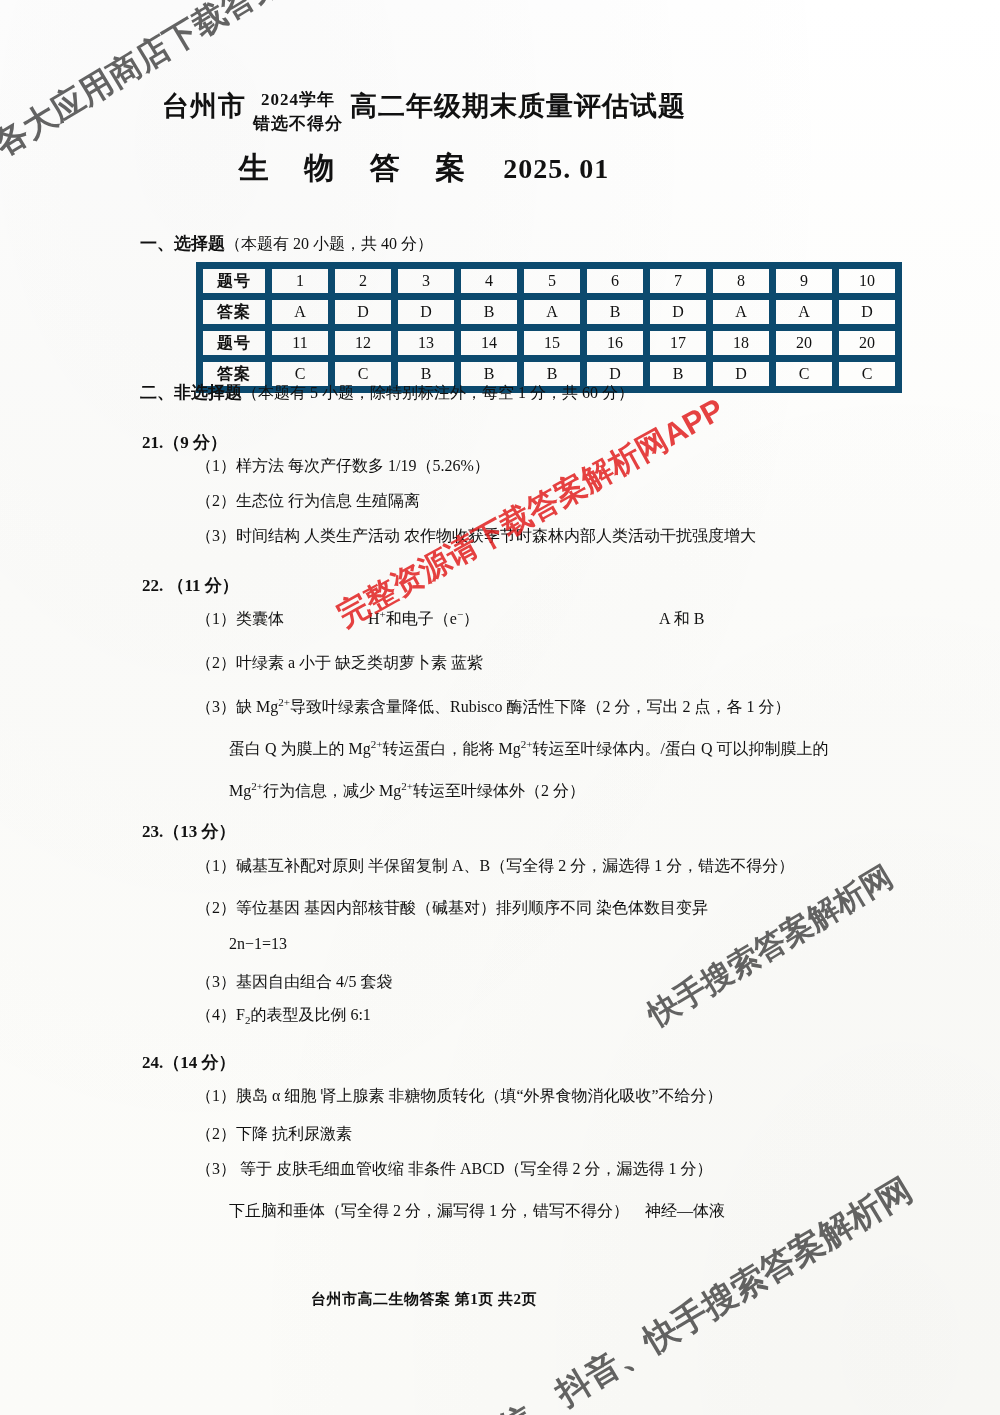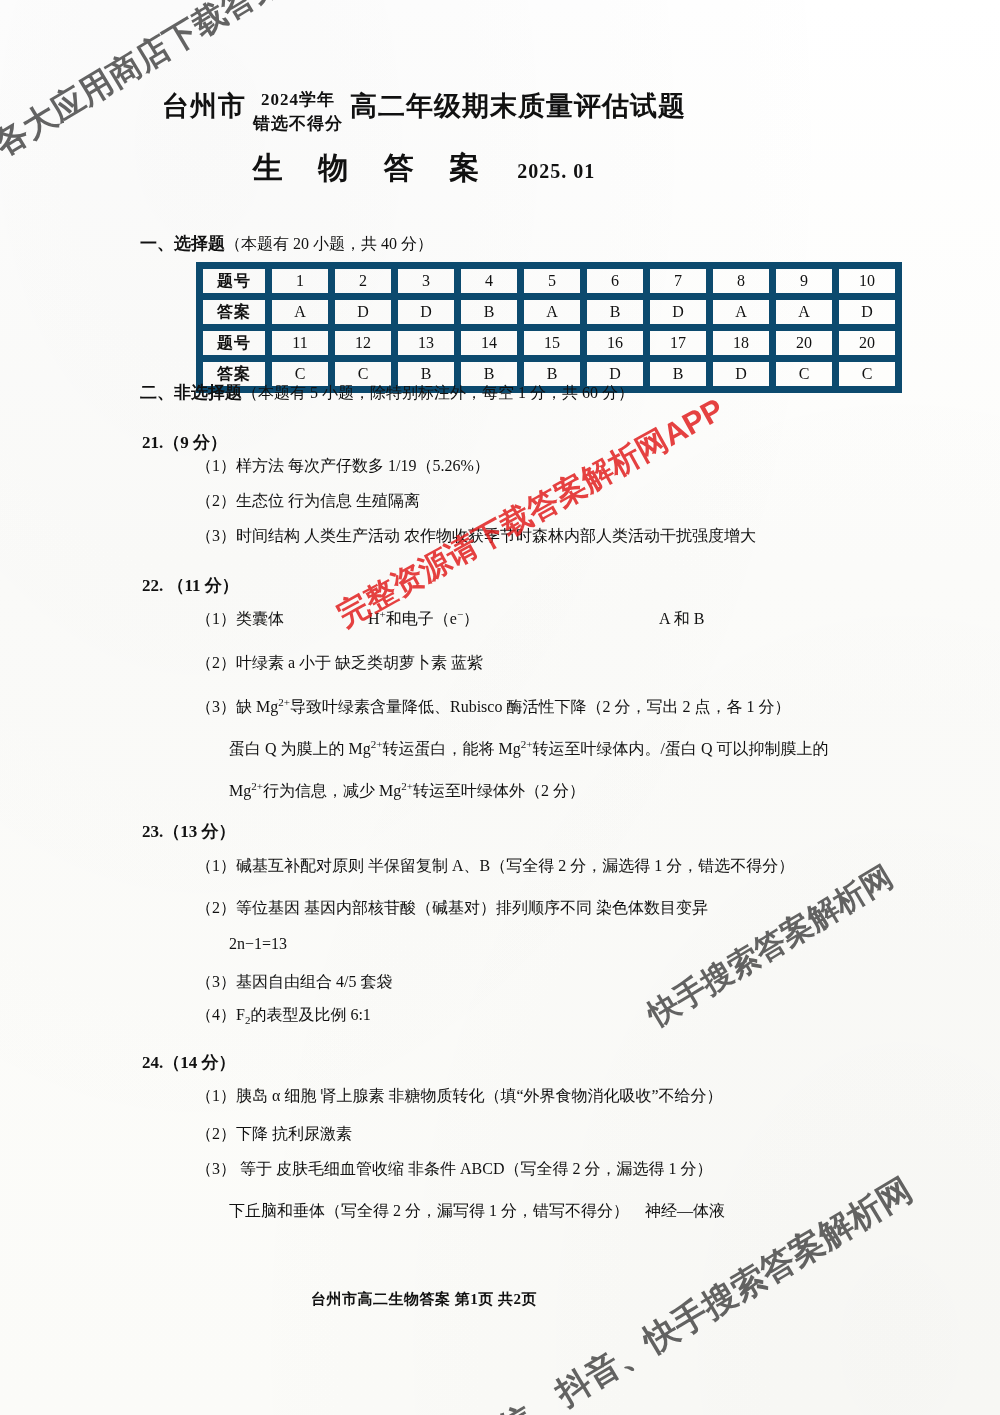--- a/index.html
+++ b/index.html
@@ -77,21 +77,21 @@
     top: 148px;
     text-align: center;
     white-space: nowrap;
   }
   .title-line2 .subject {
     font-size: 30px;
     font-weight: bold;
     letter-spacing: 14px;
   }
   .title-line2 .date {
-    font-size: 20px;
+    font-size: 28px;
     font-weight: bold;
     margin-left: 24px;
     letter-spacing: 1px;
   }
 
   
   .sec-head {
     position: absolute;
     font-size: 17px;
     font-weight: bold;

